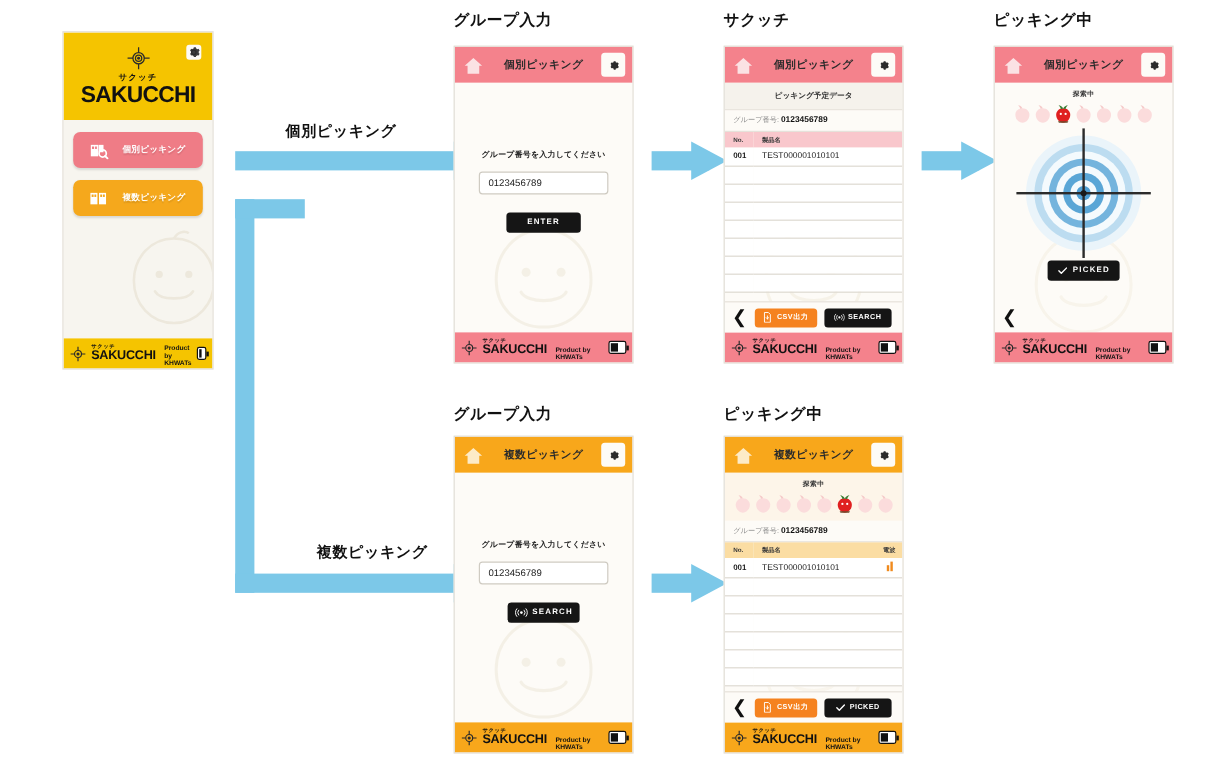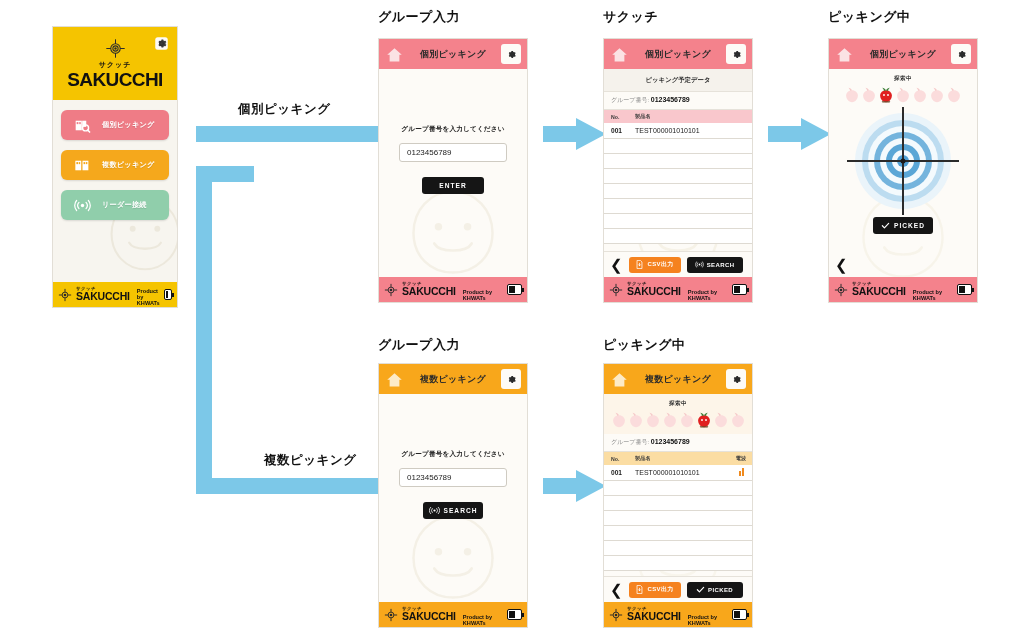--- a/index.html
+++ b/index.html
@@ -380,30 +380,20 @@
           <rect x="1.5" y="4" width="8.6" height="14" fill="#fff"></rect>
           <rect x="3" y="6" width="2.4" height="3" fill="#f5a81c"></rect>
           <rect x="6.4" y="6" width="2.2" height="3" fill="#f5a81c"></rect>
           <rect x="12" y="4" width="8.6" height="14" fill="#fff"></rect>
           <rect x="13.5" y="6" width="2.4" height="3" fill="#f5a81c"></rect>
           <rect x="16.9" y="6" width="2.2" height="3" fill="#f5a81c"></rect>
         </svg>
         <span class="menu-label">複数ピッキング</span>
       </div>
 
-      <div class="menu-btn green">
-        <svg class="menu-ic" viewBox="0 0 26 20">
-          <circle cx="13" cy="10" r="2.6" fill="#fff"></circle>
-          <path d="M7.6 5.2a7.2 7.2 0 000 9.6" fill="none" stroke="#fff" stroke-width="1.9" stroke-linecap="round"></path>
-          <path d="M18.4 5.2a7.2 7.2 0 010 9.6" fill="none" stroke="#fff" stroke-width="1.9" stroke-linecap="round"></path>
-          <path d="M4 2.4a11.4 11.4 0 000 15.2" fill="none" stroke="#fff" stroke-width="1.9" stroke-linecap="round"></path>
-          <path d="M22 2.4a11.4 11.4 0 010 15.2" fill="none" stroke="#fff" stroke-width="1.9" stroke-linecap="round"></path>
-        </svg>
-        <span class="menu-label">リーダー接続</span>
-      </div>
     </div>
 
     <div class="footbar yellow">
       <svg class="foot-logo" viewBox="0 0 32 32">
         <g stroke="#2b2b2b" fill="none" stroke-width="2.2">
           <circle cx="16" cy="16" r="6.6"></circle>
           <line x1="16" y1="2" x2="16" y2="9"></line>
             <line x1="16" y1="23" x2="16" y2="30"></line>
           <line x1="2" y1="16" x2="9" y2="16"></line>
             <line x1="23" y1="16" x2="30" y2="16"></line>

